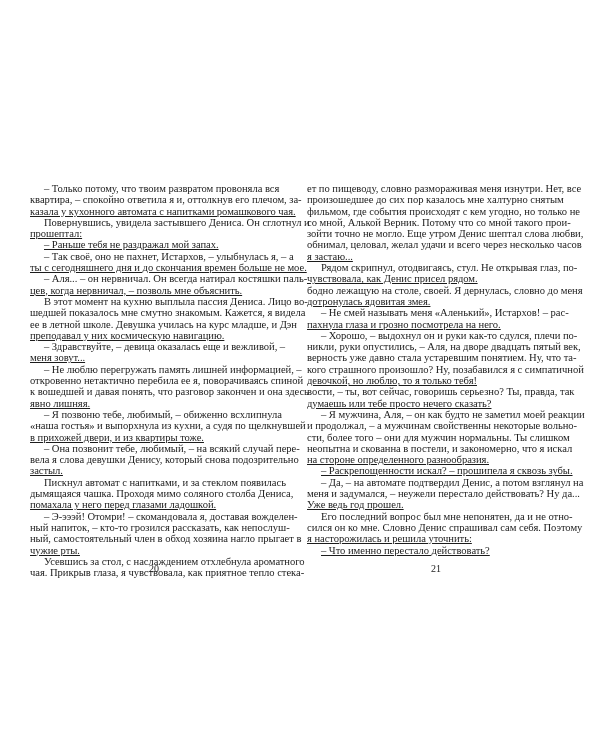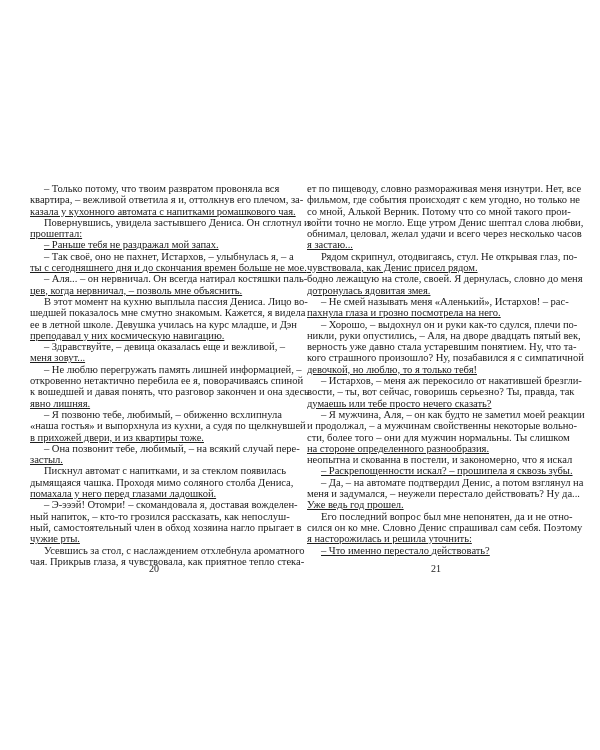--- a/index.html
+++ b/index.html
@@ -26,21 +26,21 @@
   }
   .folio.left { left: 30px; }
   .folio.right { left: 312px; }
 </style>
 </head>
 <body>
 
 <div class="spread">
   <div class="page left" id="left-text">
       <div class="line indent">– Только потому, что твоим развратом провоняла вся</div>
-      <div class="line">квартира, – вежливой ответила я и, оттолкнув его плечом, за-</div>
+      <div class="line">квартира, – спокойно ответила я и, оттолкнув его плечом, за-</div>
       <div class="line last">казала у кухонного автомата с напитками ромашкового чая.</div>
       <div class="line indent">Повернувшись, увидела застывшего Дениса. Он сглотнул и</div>
       <div class="line last">прошептал:</div>
       <div class="line indent last">– Раньше тебя не раздражал мой запах.</div>
       <div class="line indent">– Так своё, оно не пахнет, Истархов, – улыбнулась я, – а</div>
       <div class="line last">ты с сегодняшнего дня и до скончания времен больше не мое.</div>
       <div class="line indent">– Аля... – он нервничал. Он всегда натирал костяшки паль-</div>
       <div class="line last">цев, когда нервничал, – позволь мне объяснить.</div>
       <div class="line indent">В этот момент на кухню выплыла пассия Дениса. Лицо во-</div>
       <div class="line">шедшей показалось мне смутно знакомым. Кажется, я видела</div>
@@ -49,59 +49,60 @@
       <div class="line indent">– Здравствуйте, – девица оказалась еще и вежливой, –</div>
       <div class="line last">меня зовут...</div>
       <div class="line indent">– Не люблю перегружать память лишней информацией, –</div>
       <div class="line">откровенно нетактично перебила ее я, поворачиваясь спиной</div>
       <div class="line">к вошедшей и давая понять, что разговор закончен и она здесь</div>
       <div class="line last">явно лишняя.</div>
       <div class="line indent">– Я позвоню тебе, любимый, – обиженно всхлипнула</div>
       <div class="line">«наша гостья» и выпорхнула из кухни, а судя по щелкнувшей</div>
       <div class="line last">в прихожей двери, и из квартиры тоже.</div>
       <div class="line indent">– Она позвонит тебе, любимый, – на всякий случай пере-</div>
+      <div class="line">вела я слова девушки Денису, который снова подозрительно</div>
       <div class="line last">застыл.</div>
       <div class="line indent">Пискнул автомат с напитками, и за стеклом появилась</div>
       <div class="line">дымящаяся чашка. Проходя мимо соляного столба Дениса,</div>
       <div class="line last">помахала у него перед глазами ладошкой.</div>
       <div class="line indent">– Э-эээй! Отомри! – скомандовала я, доставая вожделен-</div>
       <div class="line">ный напиток, – кто-то грозился рассказать, как непослуш-</div>
       <div class="line">ный, самостоятельный член в обход хозяина нагло прыгает в</div>
       <div class="line last">чужие рты.</div>
       <div class="line indent">Усевшись за стол, с наслаждением отхлебнула ароматного</div>
       <div class="line">чая. Прикрыв глаза, я чувствовала, как приятное тепло стека-</div>
     </div>
   <div class="folio left">20</div>
 
   <div class="page right" id="right-text">
       <div class="line">ет по пищеводу, словно размораживая меня изнутри. Нет, все</div>
+      <div class="line">произошедшее до сих пор казалось мне халтурно снятым</div>
       <div class="line">фильмом, где события происходят с кем угодно, но только не</div>
       <div class="line">со мной, Алькой Верник. Потому что со мной такого прои-</div>
       <div class="line">зойти точно не могло. Еще утром Денис шептал слова любви,</div>
       <div class="line">обнимал, целовал, желал удачи и всего через несколько часов</div>
       <div class="line last">я застаю...</div>
       <div class="line indent">Рядом скрипнул, отодвигаясь, стул. Не открывая глаз, по-</div>
       <div class="line last">чувствовала, как Денис присел рядом.</div>
       <div class="line">бодно лежащую на столе, своей. Я дернулась, словно до меня</div>
       <div class="line last">дотронулась ядовитая змея.</div>
       <div class="line indent">– Не смей называть меня «Аленький», Истархов! – рас-</div>
       <div class="line last">пахнула глаза и грозно посмотрела на него.</div>
       <div class="line indent">– Хорошо, – выдохнул он и руки как-то сдулся, плечи по-</div>
       <div class="line">никли, руки опустились, – Аля, на дворе двадцать пятый век,</div>
       <div class="line">верность уже давно стала устаревшим понятием. Ну, что та-</div>
       <div class="line">кого страшного произошло? Ну, позабавился я с симпатичной</div>
       <div class="line last">девочкой, но люблю, то я только тебя!</div>
-      <div class="line indent">– Истархов, – меня аж перекосило от накатившей брезгли-</div>
       <div class="line">вости, – ты, вот сейчас, говоришь серьезно? Ты, правда, так</div>
       <div class="line last">думаешь или тебе просто нечего сказать?</div>
       <div class="line indent">– Я мужчина, Аля, – он как будто не заметил моей реакции</div>
       <div class="line">и продолжал, – а мужчинам свойственны некоторые вольно-</div>
       <div class="line">сти, более того – они для мужчин нормальны. Ты слишком</div>
+      <div class="line">неопытна и скованна в постели, и закономерно, что я искал</div>
       <div class="line last">на стороне определенного разнообразия.</div>
-      <div class="line">неопытна и скованна в постели, и закономерно, что я искал</div>
       <div class="line indent last">– Раскрепощенности искал? – прошипела я сквозь зубы.</div>
       <div class="line indent">– Да, – на автомате подтвердил Денис, а потом взглянул на</div>
       <div class="line">меня и задумался, – неужели перестало действовать? Ну да...</div>
       <div class="line last">Уже ведь год прошел.</div>
       <div class="line indent">Его последний вопрос был мне непонятен, да и не отно-</div>
       <div class="line">сился он ко мне. Словно Денис спрашивал сам себя. Поэтому</div>
       <div class="line last">я насторожилась и решила уточнить:</div>
       <div class="line indent last">– Что именно перестало действовать?</div>
     </div>
   <div class="folio right">21</div>

